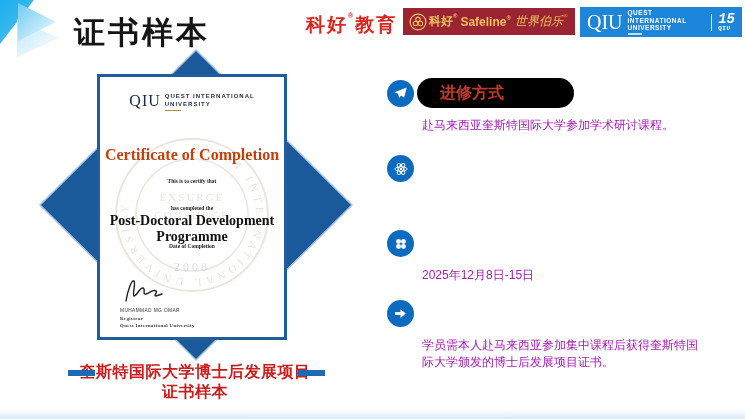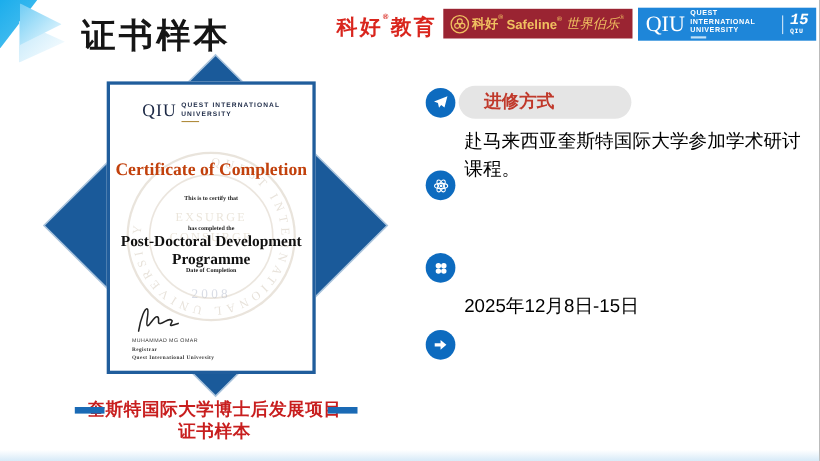--- a/index.html
+++ b/index.html
@@ -74,23 +74,23 @@
     font-size:16px;font-weight:700;color:#c81e1e;letter-spacing:.5px;}
   .caption1{top:362px;}
   .caption2{top:382px;}
   .dash{position:absolute;width:27px;height:6px;background:#1a6ab5;top:370px;z-index:3;}
   .dash-left{left:68px;}
   .dash-right{left:298px;}
 
   
   .item-icon{position:absolute;left:387px;width:27px;height:27px;border-radius:50%;
     background:#0d6bbf;display:flex;align-items:center;justify-content:center;}
-  .pill{position:absolute;left:417px;width:157px;height:30px;background:#e5e5e5;border-radius:15px;}
+  .pill{position:absolute;left:417px;width:157px;height:30px;background:#000000;border-radius:15px;}
   .pill span{display:block;line-height:30px;padding-left:23px;font-size:16px;font-weight:700;color:#c0392b;}
-  .desc{position:absolute;left:422px;width:318px;font-size:17px;color:#000000;line-height:1.45;}
+  .desc{position:absolute;left:422px;width:318px;font-size:12px;color:#a21caf;line-height:1.45;}
   .desc.narrow{width:286px;}
 
   .i1{top:80px;} .p1{top:78px;} .d1{top:117px;}
   .i2{top:155px;} .p2{top:153px;} .d2{top:192px;}
   .i3{top:230px;} .p3{top:228px;} .d3{top:267px;}
   .i4{top:300px;} .p4{top:298px;} .d4{top:337px;}
 
   .bottom-band{position:absolute;left:0;bottom:0;width:100%;height:10px;
     background:linear-gradient(180deg,rgba(255,255,255,0),#d7eaf8);z-index:0;}
 </style>
@@ -214,15 +214,16 @@
       <circle cx="15.7" cy="15.7" r="3.7" fill="#fff"></circle>
     </svg>
   </div>
   <div class="desc d3">2025年12月8日-15日</div>
 
   <div class="item-icon i4">
     <svg width="15" height="15" viewBox="0 0 24 24">
         <path d="M3.5 9.5h8.5V5l8.5 7-8.5 7v-4.5H3.5v-5z" fill="#fff"></path>
       </svg>
   </div>
+  <div class="desc d4 narrow">学员需本人赴马来西亚参加集中课程后获得奎斯特国际大学颁发的博士后发展项目证书。</div>
 
   <div class="bottom-band"></div>
 </div>
 
 </body></html>

